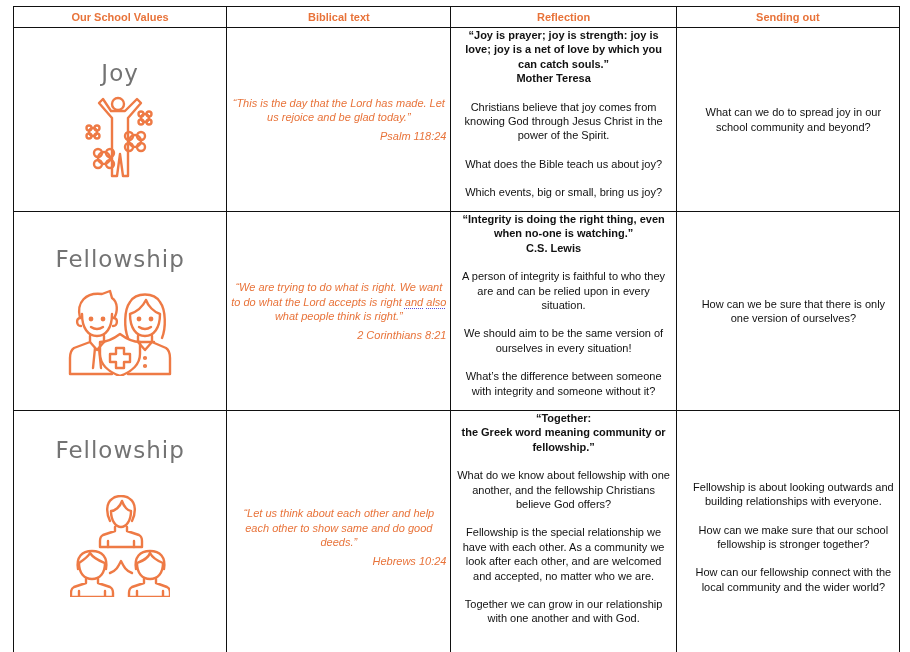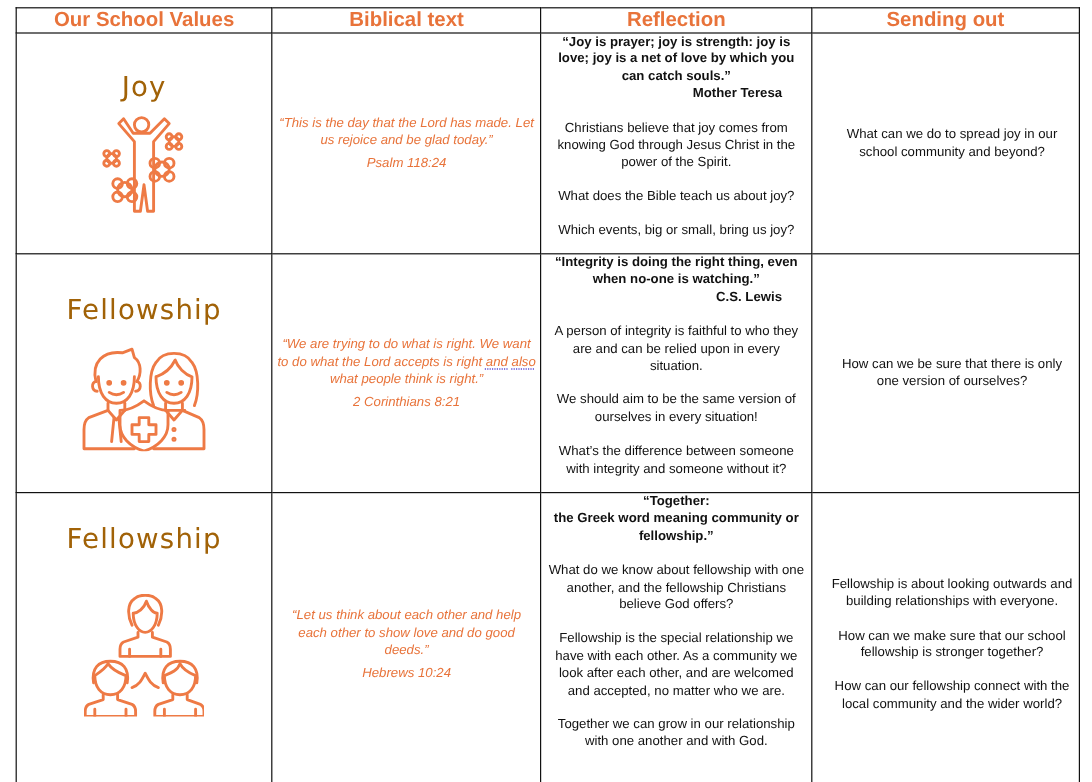--- a/index.html
+++ b/index.html
@@ -12,60 +12,60 @@
     }
     table.values td, table.values th {
       border: 1.3px solid #111;
       padding: 0 4px;
       vertical-align: middle;
       text-align: center;
     }
     th {
       color: #E8733A;
       font-weight: bold;
-      font-size: 17px;
+      font-size: 11px;
       height: 20px;
       line-height: 18px;
     }
     .col1 { width: 212px; }
     .col2 { width: 223px; }
     .col3 { width: 224px; }
     .col4 { width: 222px; }
     tr.row-joy td { height: 183px; }
     tr.row-integrity td { height: 198px; }
     tr.row-fellowship td { height: 226px; }
 
     .value-name {
       font-family: "DejaVu Sans", sans-serif;
       font-size: 23px;
-      color: #a16207;
+      color: #737373;
       letter-spacing: 1px;
       font-weight: normal;
       margin-bottom: 10px;
     }
     .value-icon { display: block; margin: 0 auto; }
     .icon-stroke { fill: none; stroke: #EE7A45; stroke-width: 2.4; stroke-linecap: round; stroke-linejoin: round; }
 
     .bible {
       color: #E8733A;
       font-style: italic;
       font-size: 11px;
       line-height: 14.5px;
     }
-    .bible .ref { margin-top: 4px; }
+    .bible .ref { margin-top: 4px; text-align: right; }
     .spell { text-decoration: underline dotted #5b4bd6; text-underline-offset: 2px; }
 
     .reflection {
       font-size: 11px;
       line-height: 14.4px;
       color: #111;
       vertical-align: top !important;
     }
     .reflection .quote { font-weight: bold; }
-    .reflection .author { font-weight: bold; text-align: right; padding-right: 20px; }
+    .reflection .author { font-weight: bold; padding-right: 20px; }
     .reflection p { margin: 14px 0 0 0; }
     .sending {
       font-size: 11px;
       line-height: 14.4px;
       color: #111;
     }
     .sending p { margin: 14px 0 0 11px; }
     .sending p:first-child { margin-top: 0; }
   </style>
 </head>
@@ -202,21 +202,21 @@
             <path d="M66 74 C64 62 70 56 80 56 C90 56 96 62 94 74"></path>
             <path d="M67 68 C72 66 78 64 80 58 C82 62 88 66 93 68 C93 78 88 84 80 84 C72 84 67 78 67 68"></path>
             <path d="M74 84 L74 88 L62 92 C60 93 59 95 59 98 L59 102 L100 102 L100 98 C100 95 99 93 97 92 L86 88 L86 84"></path>
             <path d="M67 96 L67 102 M93 96 L93 102"></path>
 
             <path d="M40 78 C46 76 48 72 51 66 C54 72 56 76 62 78"></path>
           </g>
         </svg>
       </td>
       <td class="bible">
-        <div>“Let us think about each other and help each other to show love and do good deeds.”</div>
+        <div>“Let us think about each other and help each other to show same and do good deeds.”</div>
         <div class="ref">Hebrews 10:24</div>
       </td>
       <td class="reflection">
         <div class="quote">“Together:</div>
         <div class="quote">the Greek word meaning community or fellowship.”</div>
         <p>What do we know about fellowship with one another, and the fellowship Christians believe God offers?</p>
         <p>Fellowship is the special relationship we have with each other. As a community we look after each other, and are welcomed and accepted, no matter who we are.</p>
         <p>Together we can grow in our relationship with one another and with God.</p>
       </td>
       <td class="sending">

